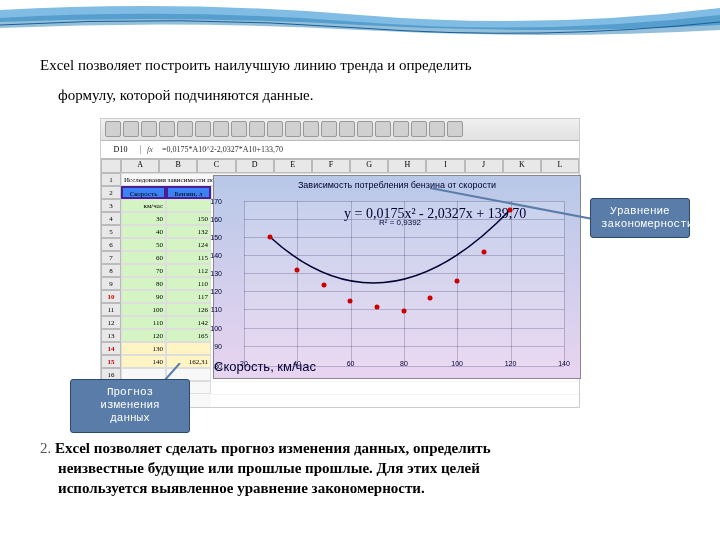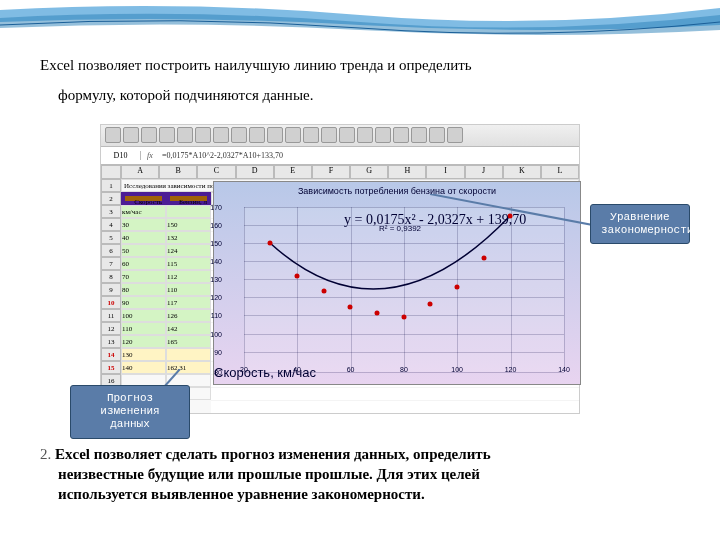--- a/index.html
+++ b/index.html
@@ -1,44 +1,44 @@
 <!DOCTYPE html>
 <html><head>
 <meta charset="utf-8">
 <style>
 *{box-sizing:border-box;margin:0;padding:0}
 body{width:720px;height:540px;background:#fff;font-family:Georgia,serif;position:relative;overflow:hidden}
 .wave{position:absolute;top:0;left:0;width:720px;height:50px}
 .wave svg{width:100%;height:100%}
 .content{padding:55px 40px 20px 40px}
 .para1{font-size:15px;color:#000;line-height:1.35;margin-bottom:10px}
-.para1-indent{padding-left:18px;font-size:15px;color:#000;line-height:1.35;margin-bottom:18px}
+.para1-indent{padding-left:18px;font-size:15px;color:#000;line-height:1.35;margin-bottom:12px}
 .excel-area{position:relative;margin:5px 0 10px 30px;height:310px}
 .excel-screenshot{position:absolute;left:30px;top:0;width:480px;height:290px;border:1px solid #ccc;background:#f8f8f8}
 .toolbar{height:22px;background:linear-gradient(#f0f0f0,#e0e0e0);border-bottom:1px solid #bbb;display:flex;align-items:center;padding:0 4px;gap:2px}
 .tb-icon{width:16px;height:16px;background:#d0d0d0;border:1px solid #999;border-radius:2px}
 .formula-row{height:18px;background:#fff;border-bottom:1px solid #bbb;display:flex;font-size:8px;align-items:center}
 .cell-ref{width:40px;border-right:1px solid #bbb;padding:0 3px;text-align:center}
 .fx{width:18px;text-align:center;font-style:italic;color:#555}
 .formula-val{flex:1;padding:0 3px;color:#333}
 .col-headers{height:14px;display:flex;background:#e8e8e8;font-size:8px}
 .rh{width:20px;border:1px solid #bbb;background:#e8e8e8}
 .ch{flex:1;border:1px solid #bbb;text-align:center;background:#e8e8e8}
 .grid{display:flex;height:234px}
 .row-headers{width:20px;display:flex;flex-direction:column}
 .row-h{height:13px;border:1px solid #bbb;background:#e8e8e8;font-size:7px;text-align:center;line-height:13px}
 .row-h.hl{color:#c00;font-weight:bold}
 .data-cols{display:flex;flex-direction:column;width:90px}
 .data-row{height:13px;display:flex;font-size:7px}
-.dc{width:45px;border:1px solid #ddd;padding-right:20px;line-height:13px}
+.dc{width:45px;border:1px solid #ddd;text-align:right;padding-right:2px;line-height:13px}
 .dc.g{background:#d4f4c4}
 .dc.y{background:#fff4c4}
 .title-row{height:13px;font-size:7px;padding-left:2px;border:1px solid #ddd;line-height:13px;white-space:nowrap;overflow:hidden}
 .hdr-row{height:13px;display:flex;font-size:7px}
-.hc{width:45px;border:4px solid #4c1d95;text-align:right;background:#a16207;line-height:13px}
+.hc{width:45px;border:2px solid #4c1d95;text-align:center;background:#3b82f6;line-height:13px}
 .chart-area{position:absolute;left:112px;top:56px;width:368px;height:204px;background:linear-gradient(180deg,#b8c8e8 0%,#e8d4f0 100%);border:1px solid #888}
 .chart-title{text-align:center;font-size:9px;color:#003;padding:4px;font-family:Arial}
 .plot{position:absolute;left:30px;top:25px;width:320px;height:165px;background:rgba(255,255,255,0.15)}
 .yaxis{position:absolute;left:8px;top:25px;height:165px;font-size:7px;color:#003;font-family:Arial}
 .ytick{position:absolute;right:0;transform:translateY(-50%)}
 .xaxis{position:absolute;left:30px;bottom:18px;width:320px;font-size:7px;color:#003;font-family:Arial}
 .xtick{position:absolute;transform:translateX(-50%)}
 .xlabel{position:absolute;bottom:4px;left:0;right:0;text-align:left;font-size:13px;color:#003;font-family:Arial}
 .gridline-h{position:absolute;left:0;width:100%;height:1px;background:rgba(0,0,60,0.2)}
 .gridline-v{position:absolute;top:0;height:100%;width:1px;background:rgba(0,0,60,0.2)}

